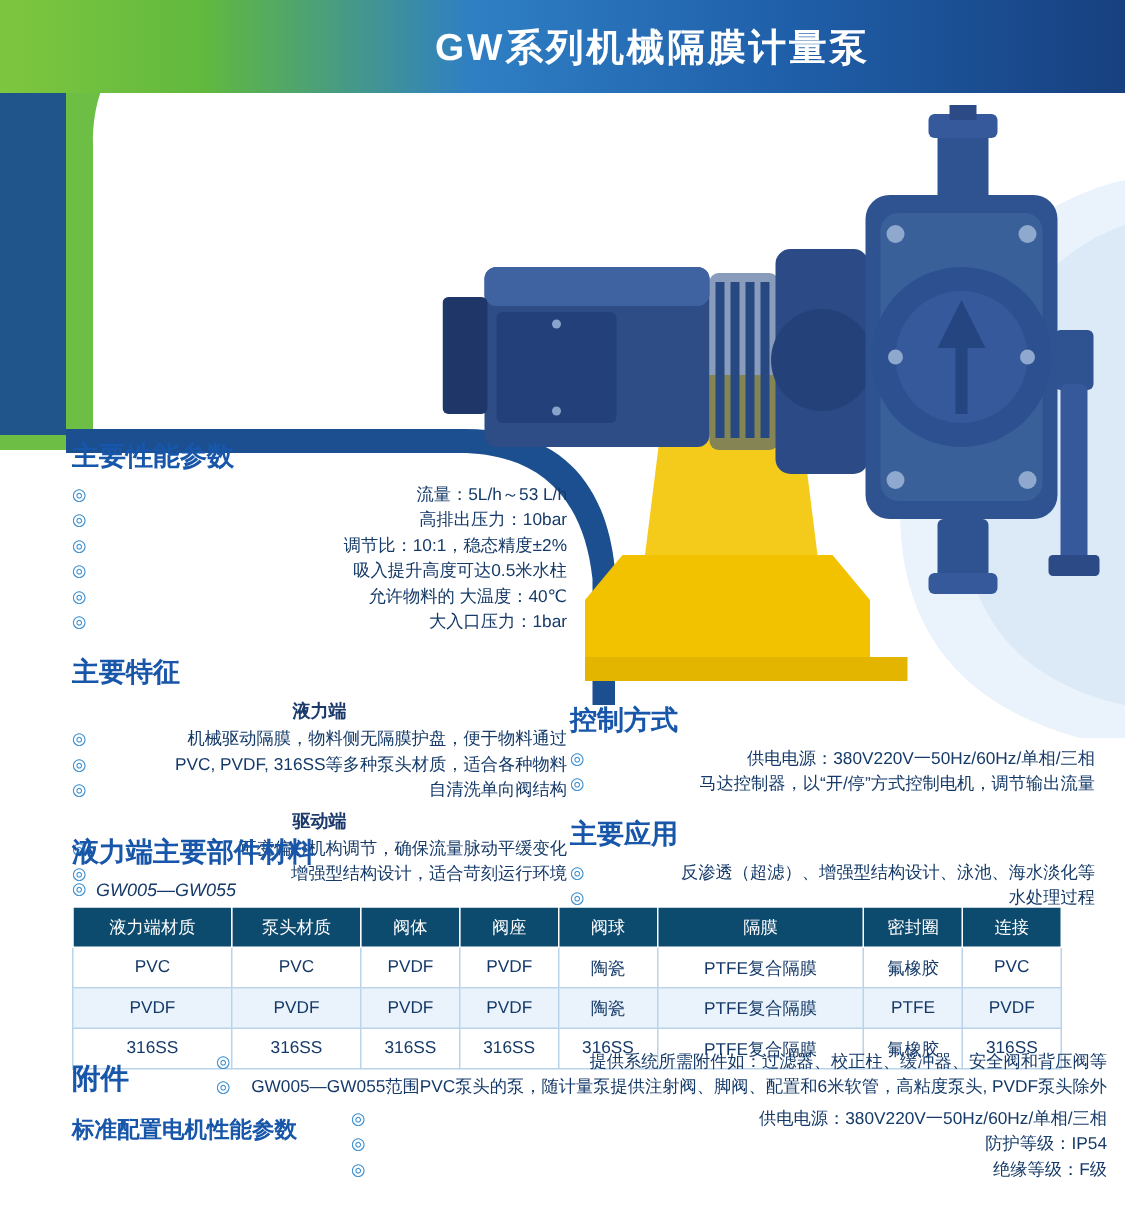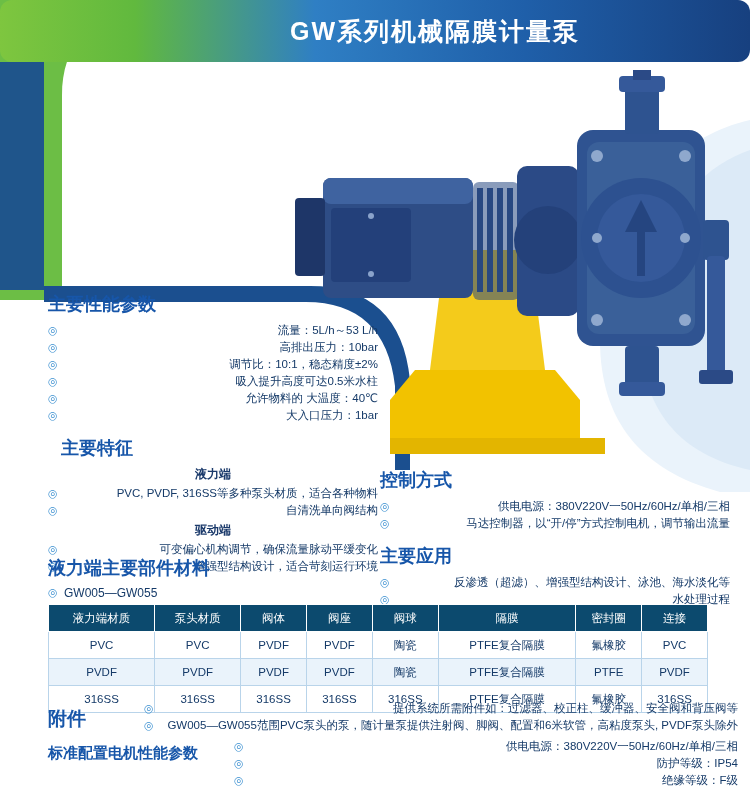--- a/index.html
+++ b/index.html
@@ -8,21 +8,20 @@
     background:#ffffff;
     font-family:"Liberation Sans","DejaVu Sans",sans-serif;
     color:#1b3a6b;
     position:relative;
     overflow:hidden;
   }
   
   .banner{
     position:absolute;left:0;top:0;width:750px;height:62px;
     background:linear-gradient(90deg,#7ec63f 0%,#61b93e 18%,#2f7fc4 42%,#1f5fa9 70%,#17407f 100%);
-    border-radius:12px;
   }
   .banner-title{
     position:absolute;left:0;top:0;width:750px;height:62px;
     display:flex;align-items:center;justify-content:center;
     color:#ffffff;font-size:25px;font-weight:bold;letter-spacing:2px;
     padding-left:120px;box-sizing:border-box;
   }
   .curve-wrap{position:absolute;left:0;top:0;width:750px;height:804px;pointer-events:none;}
   
   .photo{
@@ -63,21 +62,21 @@
   
   .foot{position:absolute;left:48px;top:700px;width:690px;}
   .foot-row{display:flex;align-items:flex-start;margin-bottom:4px;}
   .foot-label{
     font-size:19px;font-weight:bold;color:#1756a9;width:96px;flex:none;
     padding-top:6px;
   }
   .foot-label.small{font-size:15px;width:186px;}
   .foot-list{flex:1;}
   .foot-list li{font-size:11px;line-height:16px;}
-  .gw-line{font-size:12px;color:#153a68;padding-left:16px;position:relative;margin:2px 0 4px 0;}
+  .gw-line{font-size:12px;color:#153a68;padding-left:16px;position:relative;margin:2px 0 4px 0;font-style:italic;}
   .gw-line:before{content:"\25CE";position:absolute;left:0;top:0;color:#3a8fd0;font-size:11px;}
   .note-sm li{font-size:10px;line-height:15px;}
 </style>
 </head>
 <body>
 
 <svg class="curve-wrap" viewBox="0 0 750 804" xmlns="http://www.w3.org/2000/svg">
 
   <path d="M0,0 L140,0 L140,16 C90,16 62,44 62,96 L62,300 L0,300 Z" fill="#6cbe45"></path>
   <path d="M0,0 L120,0 C60,0 40,30 40,80 L40,300 L0,300 Z" fill="#6cbe45"></path>
@@ -156,23 +155,24 @@
   <h3 class="sec-title">主要性能参数</h3>
   <ul class="bullets">
     <li>流量：5L/h～53 L/h</li>
     <li>高排出压力：10bar</li>
     <li>调节比：10:1，稳态精度±2%</li>
     <li>吸入提升高度可达0.5米水柱</li>
     <li>允许物料的   大温度：40℃</li>
     <li>  大入口压力：1bar</li>
   </ul>
 
-  <h3 class="sec-title" style="margin-top:12px;margin-left:13px;">主要特征</h3>
+  <h3 class="sec-title" style="margin-top:12px;">主要特征</h3>
   <div class="sub-title">液力端</div>
   <ul class="bullets">
+    <li>机械驱动隔膜，物料侧无隔膜护盘，便于物料通过</li>
     <li>PVC, PVDF, 316SS等多种泵头材质，适合各种物料</li>
     <li>自清洗单向阀结构</li>
   </ul>
   <div class="sub-title">驱动端</div>
   <ul class="bullets">
     <li>可变偏心机构调节，确保流量脉动平缓变化</li>
     <li>增强型结构设计，适合苛刻运行环境</li>
   </ul>
 </div>
 

